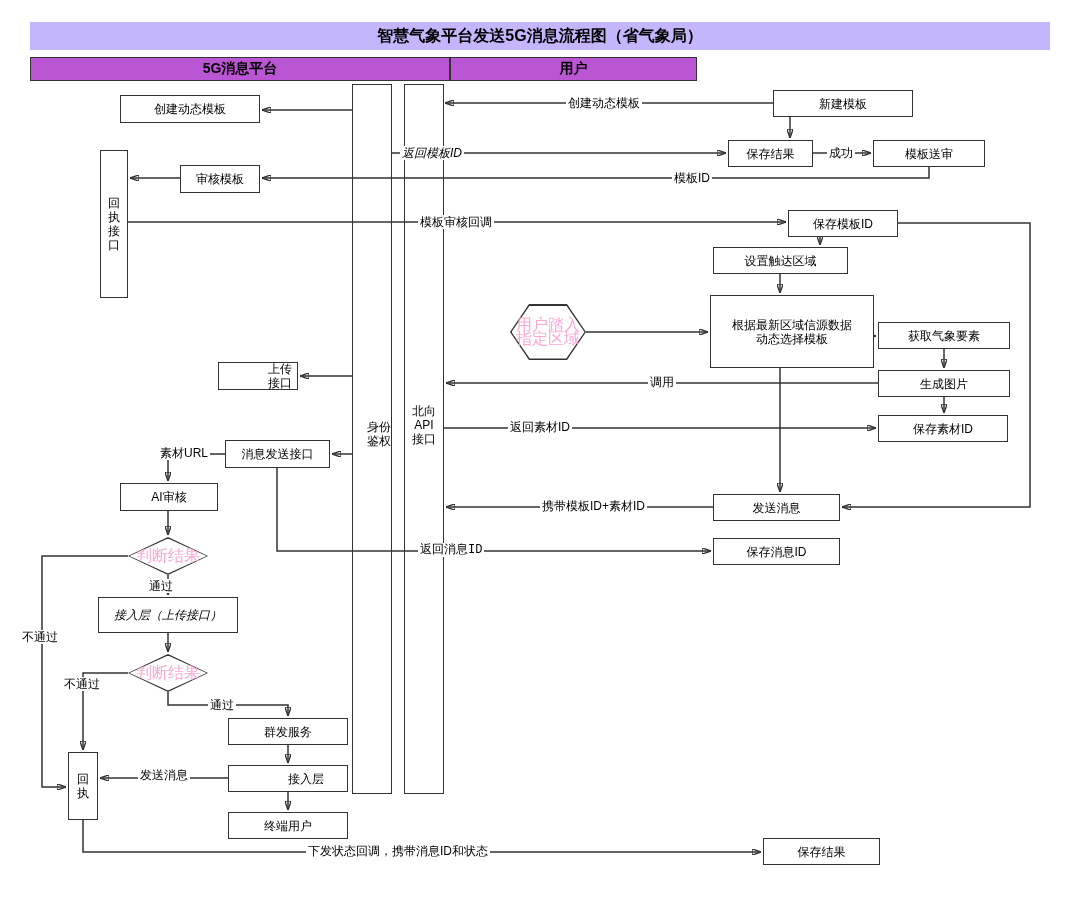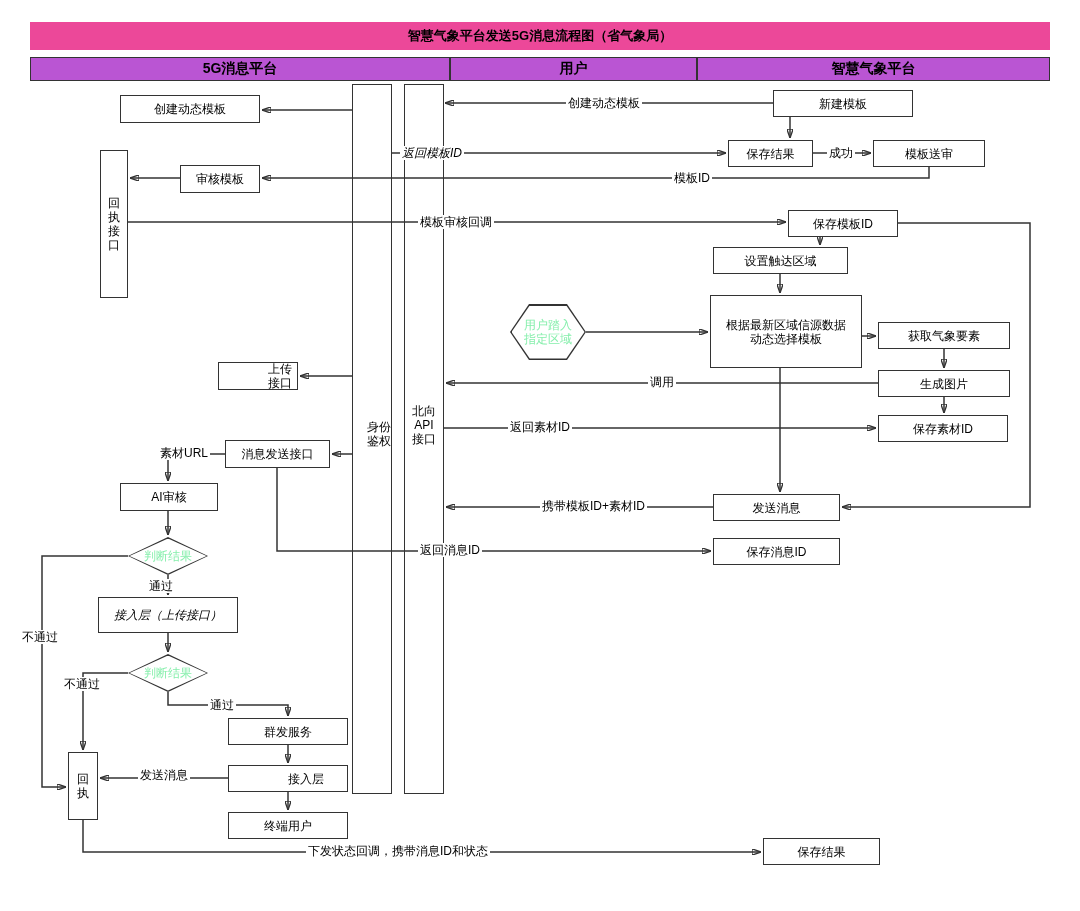--- a/index.html
+++ b/index.html
@@ -1,22 +1,22 @@
 <!DOCTYPE html>
 <html><head>
 <meta charset="utf-8">
 <style>
   * { box-sizing: border-box; margin: 0; padding: 0; }
   body { background: #ffffff; font-family: "Liberation Sans", "DejaVu Sans", sans-serif; }
   .canvas { position: relative; width: 1080px; height: 911px; background: #fff; overflow: hidden; }
 
   .title-bar {
     position: absolute; left: 30px; top: 22px; width: 1020px; height: 28px;
-    background: #ec4899; display: flex; align-items: center; justify-content: center;
-    font-size: 13px; font-weight: bold; color: #000;
+    background: #c4b5fd; display: flex; align-items: center; justify-content: center;
+    font-size: 16px; font-weight: bold; color: #000;
   }
   .lane-header {
     position: absolute; top: 57px; height: 24px; background: #BA55D3;
     border: 1px solid #333; display: flex; align-items: center; justify-content: center;
     font-size: 14px; font-weight: bold; color: #000000;
   }
   .lifeline {
     position: absolute; background: #fff; border: 1px solid #333;
   }
   .lifeline-label {
@@ -31,36 +31,35 @@
     display: flex; align-items: center; justify-content: center;
     font-size: 12px; line-height: 14px; text-align: center; white-space: pre-line; color: #000;
   }
   .shape { position: absolute; z-index: 8; }
   .diamond-outer { clip-path: polygon(50% 0, 100% 50%, 50% 100%, 0 50%); background: #333; }
   .diamond-inner { position: absolute; inset: 1.5px; clip-path: polygon(50% 0, 100% 50%, 50% 100%, 0 50%); background: #fff; }
   .hex-outer { clip-path: polygon(25% 0, 75% 0, 100% 50%, 75% 100%, 25% 100%, 0 50%); background: #333; }
   .hex-inner { position: absolute; inset: 1.5px; clip-path: polygon(25% 0, 75% 0, 100% 50%, 75% 100%, 25% 100%, 0 50%); background: #fff; }
   .shape-label {
     position: absolute; inset: 0; display: flex; align-items: center; justify-content: center;
-    font-size: 12px; line-height: 14px; text-align: center; white-space: pre-line; color: #86efac;
+    font-size: 16px; line-height: 14px; text-align: center; white-space: pre-line; color: #f9a8d4;
   }
   .elabel {
     position: absolute; background: #fff; padding: 0 2px; z-index: 9;
     font-size: 12px; line-height: 14px; white-space: nowrap; color: #000;
   }
 </style>
 </head>
 <body>
 
 <div class="canvas">
 
   <div class="title-bar">智慧气象平台发送5G消息流程图（省气象局）</div>
   <div class="lane-header" style="left:30px; width:420px;">5G消息平台</div>
   <div class="lane-header" style="left:450px; width:247px;">用户</div>
-  <div class="lane-header" style="left:697px; width:353px;">智慧气象平台</div>
 
   <div class="lifeline" style="left:352px; top:84px; width:40px; height:710px;"></div>
   <div class="lifeline" style="left:404px; top:84px; width:40px; height:710px;"></div>
 
   <svg class="wires" width="1080" height="911">
     <defs>
       <marker id="arw" viewBox="0 0 10 7" refX="10" refY="3.5" markerWidth="9" markerHeight="6.3" orient="auto-start-reverse" markerUnits="userSpaceOnUse">
         <path d="M0,0 L10,3.5 L0,7 z" fill="#333" stroke="none"></path>
       </marker>
     </defs>
@@ -137,39 +136,39 @@
     <div class="hex-inner"></div>
     <span class="shape-label">用户踏入
 指定区域</span>
   </div>
 
   <div class="node" style="left:773px; top:90px; width:140px; height:27px;">新建模板</div>
   <div class="node" style="left:728px; top:140px; width:85px; height:27px;">保存结果</div>
   <div class="node" style="left:873px; top:140px; width:112px; height:27px;">模板送审</div>
   <div class="node" style="left:788px; top:210px; width:110px; height:27px;">保存模板ID</div>
   <div class="node" style="left:713px; top:247px; width:135px; height:27px;">设置触达区域</div>
-  <div class="node" style="left:710px; top:295px; width:152px; height:73px;">根据最新区域信源数据
+  <div class="node" style="left:710px; top:295px; width:164px; height:73px;">根据最新区域信源数据
 动态选择模板</div>
   <div class="node" style="left:878px; top:322px; width:132px; height:27px;">获取气象要素</div>
   <div class="node" style="left:878px; top:370px; width:132px; height:27px;">生成图片</div>
   <div class="node" style="left:878px; top:415px; width:130px; height:27px;">保存素材ID</div>
   <div class="node" style="left:713px; top:494px; width:127px; height:27px;text-align:right;">发送消息</div>
   <div class="node" style="left:713px; top:538px; width:127px; height:27px;">保存消息ID</div>
   <div class="node" style="left:763px; top:838px; width:117px; height:27px;">保存结果</div>
 
   <div class="elabel" style="left:566px; top:96px;">创建动态模板</div>
   <div class="elabel" style="left:400px; top:146px;font-style:italic;">返回模板ID</div>
   <div class="elabel" style="left:827px; top:146px;">成功</div>
   <div class="elabel" style="left:672px; top:171px;">模板ID</div>
   <div class="elabel" style="left:418px; top:215px;">模板审核回调</div>
   <div class="elabel" style="left:648px; top:375px;">调用</div>
   <div class="elabel" style="left:508px; top:420px;">返回素材ID</div>
   <div class="elabel" style="left:158px; top:446px;">素材URL</div>
   <div class="elabel" style="left:540px; top:499px;">携带模板ID+素材ID</div>
-  <div class="elabel" style="left:418px; top:543px;">返回消息ID</div>
+  <div class="elabel" style="left:418px; top:543px;font-family:Liberation Mono, monospace;">返回消息ID</div>
   <div class="elabel" style="left:147px; top:579px;">通过</div>
   <div class="elabel" style="left:20px; top:630px;">不通过</div>
   <div class="elabel" style="left:62px; top:677px;">不通过</div>
   <div class="elabel" style="left:208px; top:698px;">通过</div>
   <div class="elabel" style="left:138px; top:768px;">发送消息</div>
   <div class="elabel" style="left:306px; top:844px;">下发状态回调，携带消息ID和状态</div>
 
 </div>
 
 </body></html>

